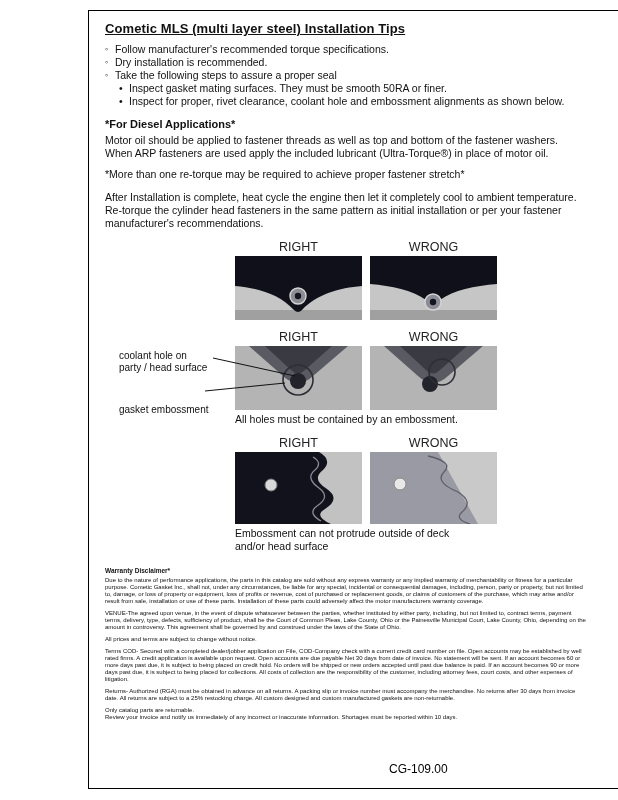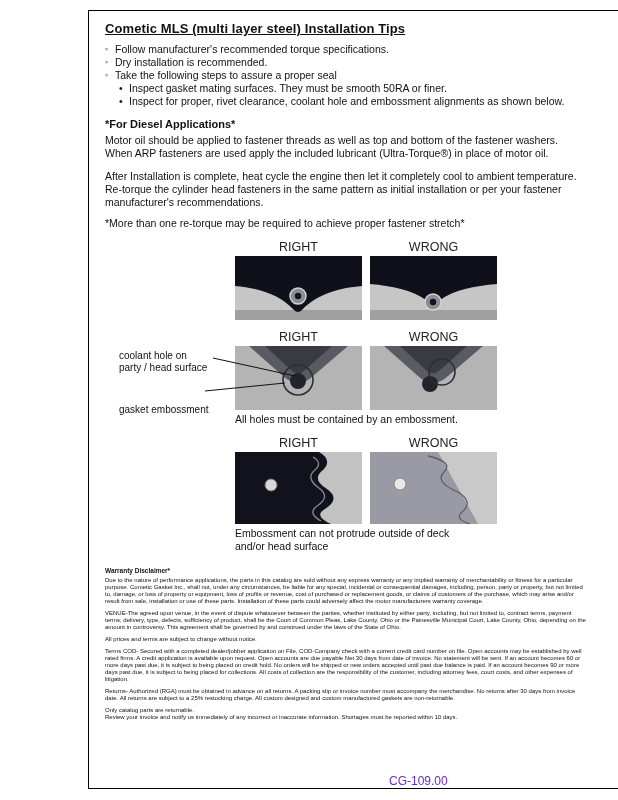--- a/index.html
+++ b/index.html
@@ -36,21 +36,21 @@
   .fig-caption.wrap{width:240px;}
   .callout{position:absolute;font-size:10px;line-height:11.5px;width:92px;}
   .callout-hole{left:14px;top:20px;}
   .callout-emboss{left:14px;top:74px;}
   .callout-lines{position:absolute;left:0;top:0;pointer-events:none;}
   .disclaimer{margin-top:14px;width:484px;font-size:6px;line-height:7px;color:#111;}
   .disclaimer .dheading{font-size:6.5px;font-weight:bold;margin-bottom:3px;}
   .disclaimer p{margin:0 0 5px 0;}
   .disclaimer .tight{margin:0;}
   .footer-code{
-    position:absolute;left:300px;bottom:0;font-size:12px;color:#6d28d9;
+    position:absolute;left:300px;bottom:12px;font-size:12px;color:#000000;
   }
 </style>
 </head>
 <body>
 
 <div class="border-box">
   <div class="content">
 
     <h1 class="title">Cometic MLS (multi layer steel) Installation Tips</h1>
 
@@ -74,22 +74,22 @@
         <span>Inspect gasket mating surfaces.  They must be smooth 50RA or finer.</span>
       </li>
       <li>
         <span class="marker">•</span>
         <span>Inspect for proper, rivet clearance, coolant hole and embossment alignments as shown below.</span>
       </li>
     </ul>
 
     <h2 class="diesel">*For Diesel Applications*</h2>
     <p class="body">Motor oil should be applied to fastener threads as well as top and bottom of the fastener washers. When ARP fasteners are used apply the included lubricant (Ultra-Torque®) in place of motor oil.</p>
+    <p class="body m8">*More than one re-torque may be required to achieve proper fastener stretch*</p>
     <p class="body m10">After Installation is complete, heat cycle the engine then let it completely cool to ambient temperature. Re-torque the cylinder head fasteners in the same pattern as initial installation or per your fastener manufacturer's recommendations.</p>
-    <p class="body m8">*More than one re-torque may be required to achieve proper fastener stretch*</p>
 
     <div class="figures">
 
       <div class="figure-row">
         <div class="fig-labels">
           <span class="fig-label">RIGHT</span>
           <span class="fig-label">WRONG</span>
         </div>
         <div class="fig-images">
           <svg class="fig-img" width="127" height="64" viewBox="0 0 127 64">

